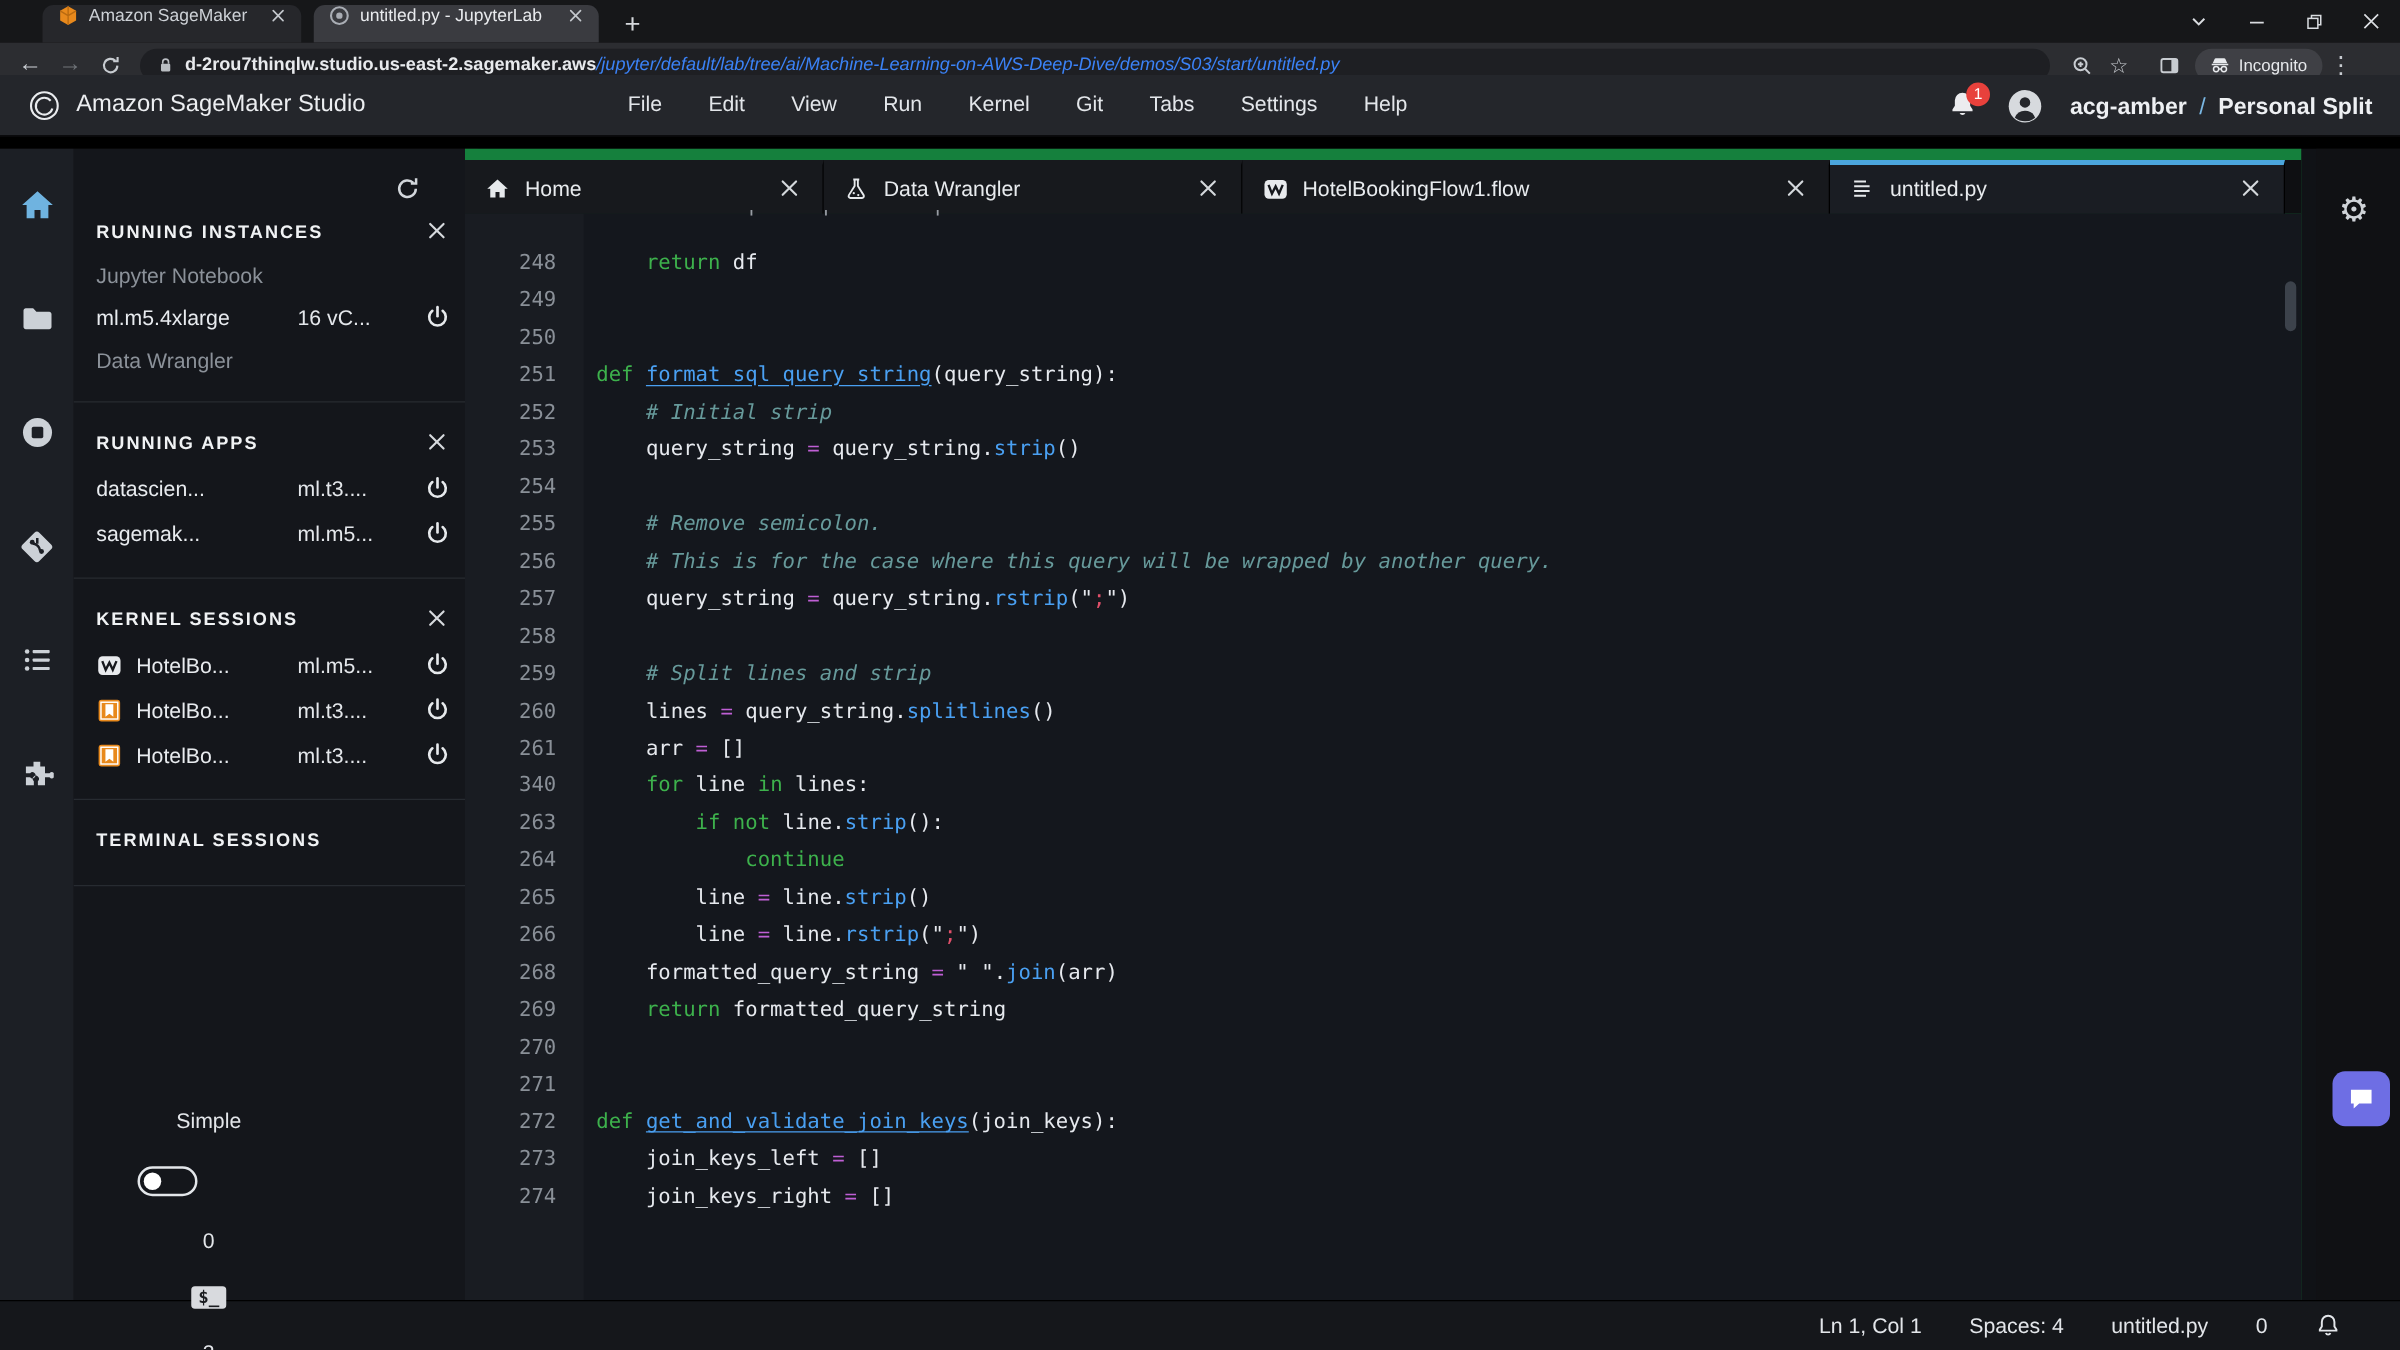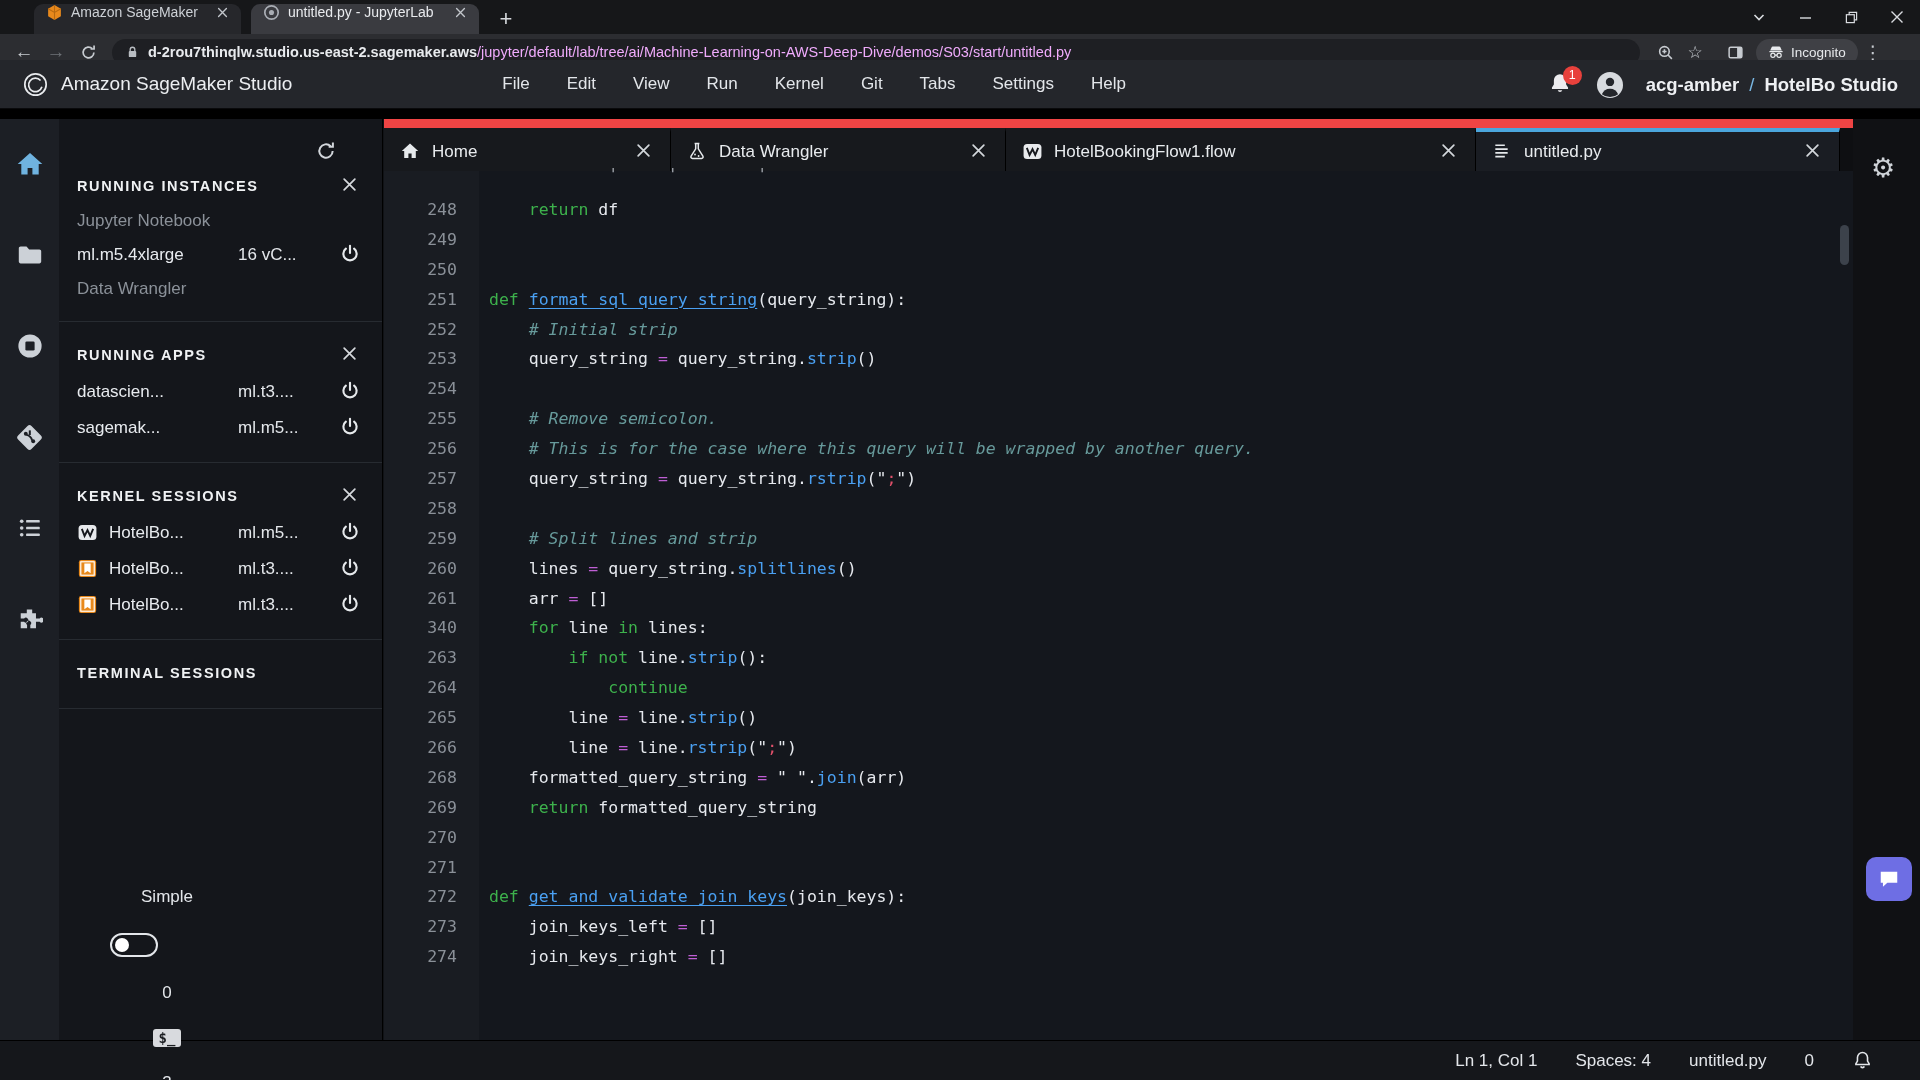--- a/index.html
+++ b/index.html
@@ -15,21 +15,21 @@
   .cclose { width:17px; height:17px; display:flex; align-items:center; justify-content:center; color:#c3c7cc; border-radius:50%; }
   .newtab { width:30px; height:30px; margin-left:12px; color:#d6d9dd; font-size:22px; display:flex; align-items:center; justify-content:center; }
   #win-controls { position:absolute; right:0; top:0; height:34px; display:flex; align-items:center; color:#d9dce0; }
   #win-controls > div { width:46px; height:34px; display:flex; align-items:center; justify-content:center; }
 
   #chrome-toolbar { position:absolute; top:34px; left:0; width:1920px; height:36px; background:#2c2d31; display:flex; align-items:center; }
   .navbtn { width:32px; height:32px; display:flex; align-items:center; justify-content:center; color:#c8ccd1; font-size:19px; }
   .navbtn.dim { color:#6f7378; }
   #omnibox { height:27px; margin-left:8px; width:1528px; background:#1e1f23; border-radius:14px; display:flex; align-items:center; padding:0 14px; gap:9px; font-size:14.5px; white-space:nowrap; overflow:hidden; }
   #omnibox .domain { color:#e8eaed; font-weight:bold; }
-  #omnibox .path { color:#f0abfc; }
+  #omnibox .path { color:#3b82f6;font-style:italic; }
   .tb-ico { color:#c8ccd1; width:30px; height:30px; display:flex; align-items:center; justify-content:center; font-size:17px; }
   #incog-pill { height:27px; background:#3f4045; border-radius:14px; display:flex; align-items:center; gap:7px; padding:0 12px; color:#e6e8eb; font-size:13.5px; margin-left:6px; }
 
   
   #sm-header { position:absolute; top:60px; left:0; width:1920px; height:49px; background:#24262b; display:flex; align-items:center; border-bottom:1px solid #0a0a0c; }
   #brand { display:flex; align-items:center; gap:12px; margin-left:22px; color:#eceef1; font-size:19px; }
   #menubar { display:flex; gap:37px; margin-left:210px; color:#e3e6ea; font-size:17px; }
   #menubar span { cursor:default; }
   #hdr-right { position:absolute; right:22px; top:0; height:49px; display:flex; align-items:center; gap:22px; }
   #bell-wrap { position:relative; width:26px; height:26px; color:#ececef; }
@@ -50,21 +50,21 @@
   .sec-items { padding:2px 0 10px 0; }
   .s-item { display:flex; align-items:center; height:36px; padding:0 20px 0 18px; font-size:17px; color:#e8ebef; }
   .s-item .nm { flex:1; display:flex; align-items:center; gap:10px; white-space:nowrap; overflow:hidden; }
   .s-item .dt { width:102px; color:#e4e7eb; }
   .s-item .pw { width:22px; height:22px; color:#e6e9ec; }
   .s-sub { height:32px; padding-left:18px; display:flex; align-items:center; color:#8b9199; font-size:17px; }
   .sec-div { border-bottom:1px solid #272b31; margin-top:6px; margin-bottom:16px; }
   .mini-ic { width:22px; height:22px; flex:0 0 22px; }
 
   
-  #main { position:absolute; left:384px; top:0; width:1469px; height:921px; background:#ef4444; }
+  #main { position:absolute; left:372px; top:0; width:1469px; height:921px; background:#15803d; }
   #jtabbar { position:absolute; top:9px; left:0; width:1469px; height:43px; display:flex; background:#0e0f12; }
   .jtab { display:flex; align-items:center; gap:11px; padding:0 16px; background:#17191d; border-top:4px solid transparent; border-right:1px solid #000; color:#e8ebee; font-size:17px; }
   .jtab .lbl { flex:1; white-space:nowrap; }
   .jtab.active { background:#1a1d23; border-top-color:#4ba6dd; }
   .jtab .jx { width:18px; height:18px; color:#d3d7db; margin-left:14px; }
   .jtab-ic { width:21px; height:21px; color:#e6e9ec; }
 
   #editor { position:absolute; top:52px; left:0; width:1469px; height:869px; background:#14171d; font-family:"DejaVu Sans Mono",monospace; font-size:16.5px; }
   #gutter-bg { position:absolute; left:0; top:0; width:95px; height:869px; background:#191c22; }
   #frag { position:absolute; left:105px; top:-6px; height:26px; overflow:hidden; color:#b9bec6; white-space:pre; opacity:.8; }
@@ -230,21 +230,21 @@
     <span>
         <svg width="28" height="28" viewBox="0 0 20 20">
           <circle cx="10" cy="10" r="9.3" fill="#d7dade"></circle>
           <circle cx="10" cy="7.8" r="3" fill="#24262b"></circle>
           <path d="M4.2 16.6a6.2 6.2 0 0 1 11.6 0 9.3 9.3 0 0 1-11.6 0z" fill="#24262b"></path>
         </svg>
       </span>
     <div id="account">
       <span>acg-amber</span>
         <span class="sep">/</span>
-        <span>HotelBo Studio</span>
+        <span>Personal Split</span>
     </div>
   </div>
 </div>
 
 <div id="workspace">
 
   <div id="rail">
     <div class="rail-ic blue">
         <svg width="30" height="30" viewBox="0 0 20 20" fill="currentColor">
           <path d="M10 2.6L1.8 10h2.4v7h4.2v-4.4h3.2V17h4.2v-7h2.4z"></path>

